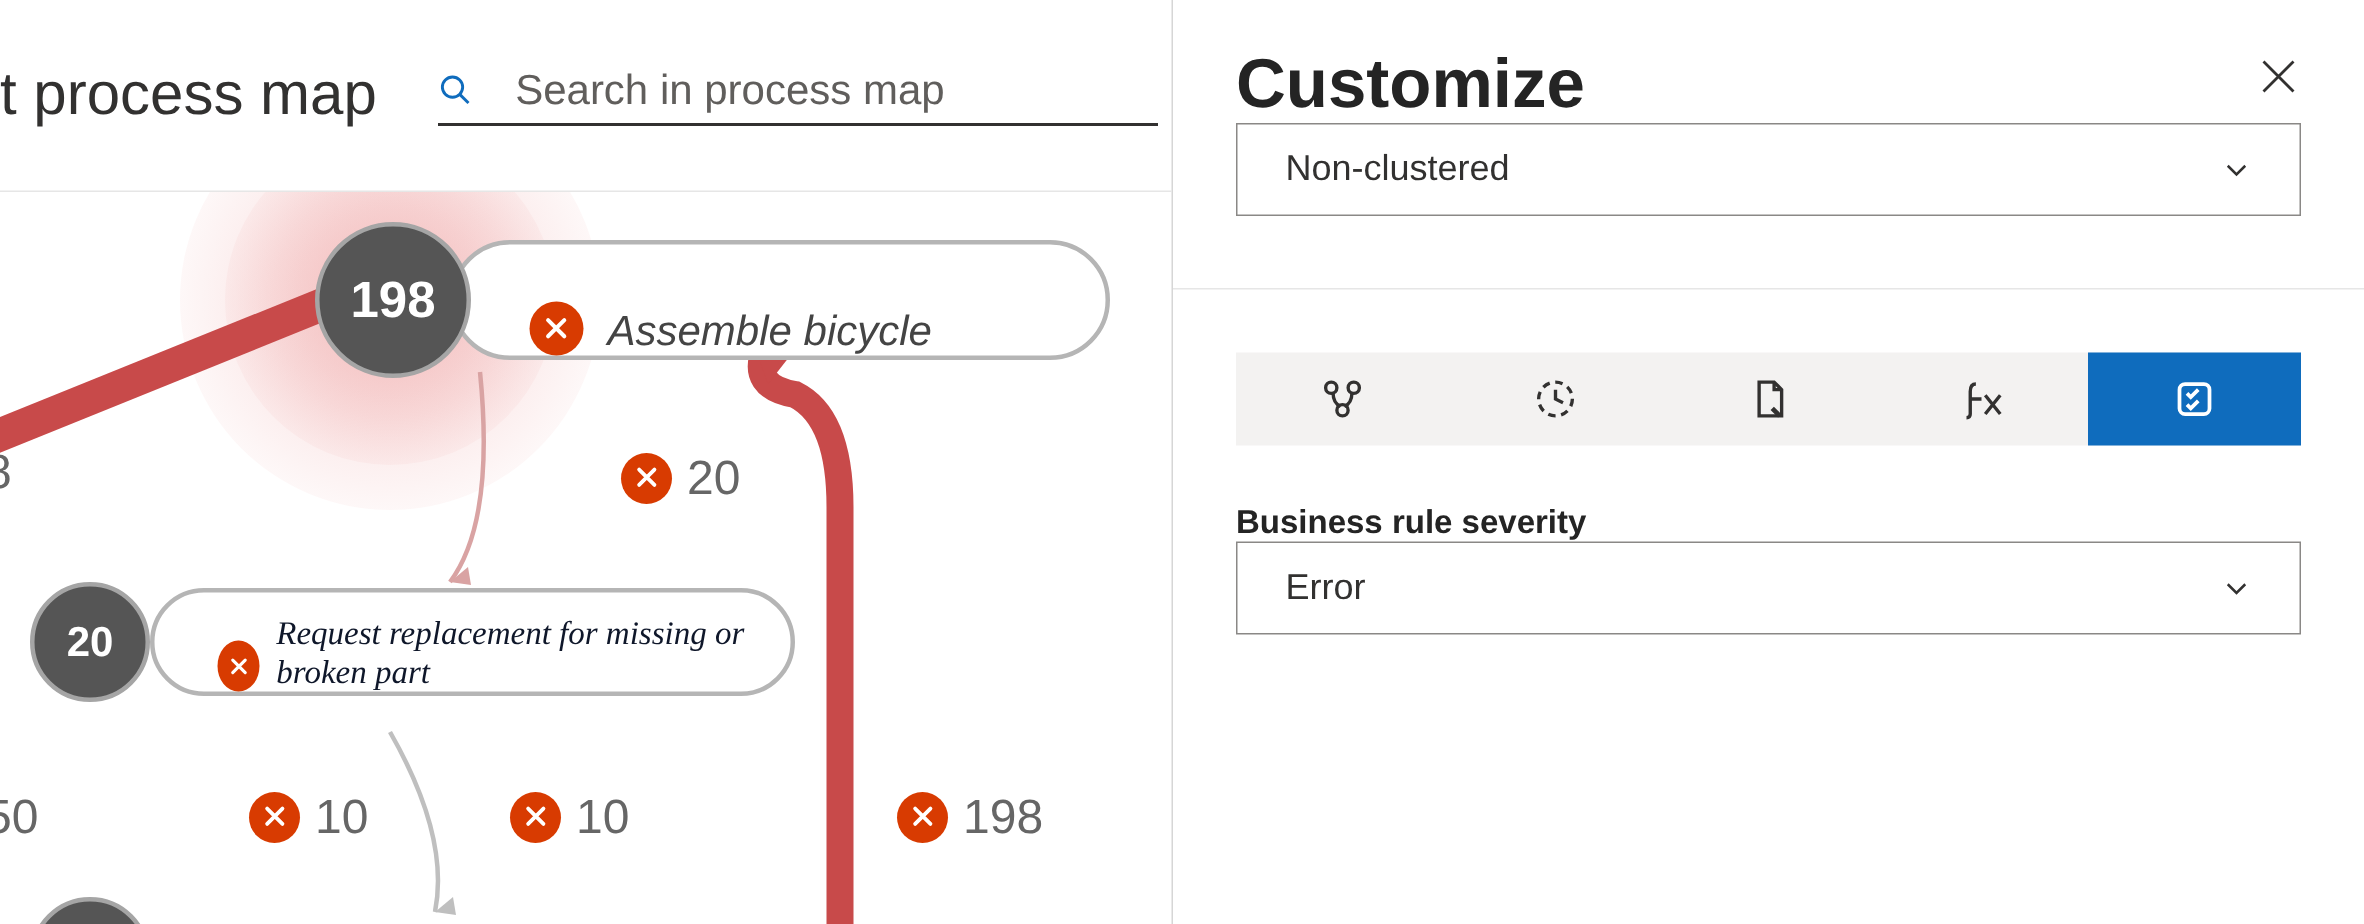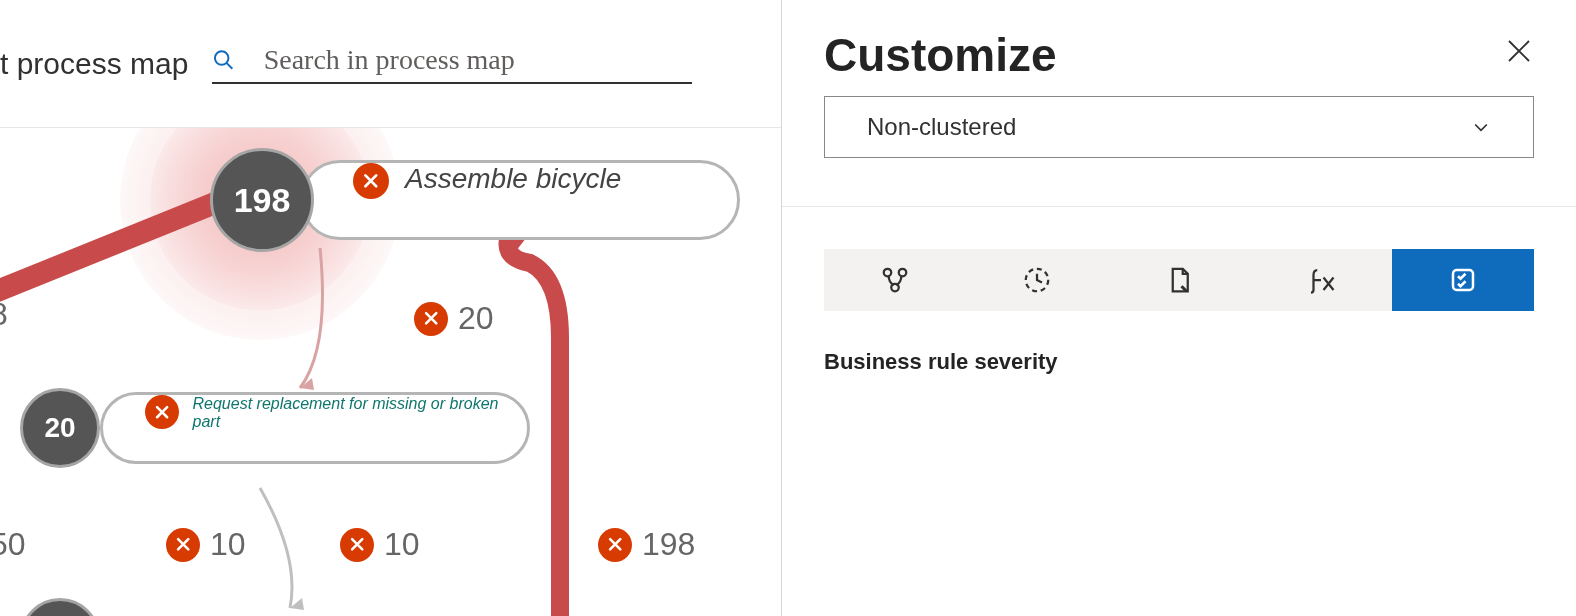--- a/index.html
+++ b/index.html
@@ -3,57 +3,57 @@
 <meta charset="utf-8">
 <style>
   * { box-sizing: border-box; margin: 0; padding: 0; }
   html, body { width: 1576px; height: 616px; font-family: "Segoe UI", Arial, sans-serif; background: #fff; overflow: hidden; }
   .app { display: flex; width: 100%; height: 100%; }
   .left { flex: 0 0 782px; position: relative; border-right: 1px solid #d6d6d6; }
   .right { flex: 1; padding: 28px 42px 0 42px; position: relative; }
 
   
   .left-header { height: 128px; border-bottom: 1px solid #e6e6e6; display: flex; align-items: center; padding-left: 0; }
-  .title-frag { font-size: 30px; color: #323130; margin-right: 24px; }
+  .title-frag { font-size: 40px; color: #323130; margin-right: 41px; }
   .search-wrap { display: flex; align-items: center; border-bottom: 2px solid #323130; width: 480px; padding-bottom: 6px; }
   .search-icon { width: 26px; height: 26px; margin-right: 28px; }
-  .search-input { border: none; outline: none; font-size: 28px; color: #605e5c; width: 100%; font-family: Liberation Serif, serif; }
+  .search-input { border: none; outline: none; font-size: 28px; color: #605e5c; width: 100%; font-family: Liberation Sans, sans-serif; }
   .search-input::placeholder { color: #605e5c; }
 
   
   .canvas { position: absolute; left: 0; top: 128px; right: 0; bottom: 0; overflow: hidden; }
 
   .halo { position: absolute; border-radius: 50%; }
   .halo.h1 { width: 280px; height: 280px; background: radial-gradient(circle, rgba(220,60,60,0.20) 0%, rgba(220,60,60,0.12) 40%, rgba(220,60,60,0.04) 70%, rgba(220,60,60,0) 100%); }
 
-  .node-pill { position: absolute; border: 3px solid #b5b5b5; border-radius: 999px; background: #fff; display: flex; align-items: flex-start; }
+  .node-pill { position: absolute; border: 3px solid #b5b5b5; border-radius: 999px; background: #fff; display: flex; align-items: flex-end; }
   .node-pill.lg { height: 80px; }
   .node-pill.md { height: 72px; }
   .badge-dark { position: absolute; background: #555; border: 3px solid #a5a5a5; border-radius: 50%; color: #fff; display: flex; align-items: center; justify-content: center; font-weight: 600; }
   .badge-dark.lg { width: 104px; height: 104px; font-size: 34px; }
   .badge-dark.md { width: 80px; height: 80px; font-size: 28px; }
 
   .pill-label-lg { font-size: 28px; font-style: italic; color: #444; }
-  .pill-label-sm { font-size: 16px; font-style: italic; color: #0f766e; }
+  .pill-label-sm { font-size: 22px; font-style: italic; color: #0f172a; font-family: Liberation Serif, serif; }
 
   .x-circ { display: inline-flex; align-items: center; justify-content: center; border-radius: 50%; background: #d83b01; color: #fff; }
   .x-circ.lg { width: 36px; height: 36px; }
   .x-circ.md { width: 34px; height: 34px; }
   .x-circ svg { width: 60%; height: 60%; }
 
   .stat { position: absolute; display: flex; align-items: center; gap: 10px; }
   .stat .num { font-size: 32px; color: #666; font-weight: 400; }
 
   .edge { position: absolute; pointer-events: none; }
 
   
   .panel-title { font-size: 46px; font-weight: 600; color: #242424; }
   .close-btn { position: absolute; top: 36px; right: 42px; width: 30px; height: 30px; cursor: pointer; }
   .section-label { font-size: 22px; font-weight: 600; color: #242424; margin-top: 38px; }
-  .dropdown { margin-top: 14px; border: 1px solid #8a8886; height: 62px; display: flex; align-items: center; padding: 0 42px; justify-content: space-between; cursor: pointer; }
+  .dropdown { border: 1px solid #8a8886; height: 62px; display: flex; align-items: center; padding: 0 32px; justify-content: space-between; cursor: pointer; }
   .dropdown-text { font-size: 24px; color: #323130; }
   .chev { width: 20px; height: 20px; }
 
   .panel-divider { border-top: 1px solid #e6e6e6; margin: 48px -42px 0 -42px; }
 
   .tabstrip { margin-top: 42px; display: flex; background: #f3f2f1; height: 62px; }
   .tab { flex: 1; display: flex; align-items: center; justify-content: center; cursor: pointer; }
   .tab.active { background: #0f6cbd; color: #fff; }
   .tab svg { width: 30px; height: 30px; }
   .tab:not(.active) svg { stroke: #323130; fill: none; }
@@ -211,14 +211,20 @@
       </div>
       <div class="tab active">
         <svg viewBox="0 0 24 24" stroke-width="2">
             <rect x="4" y="4" width="16" height="16" rx="3"></rect>
             <path d="M8 9 L10 11 L14 7 M8 15 L10 17 L14 13"></path>
           </svg>
       </div>
     </div>
 
     <div class="section-label" style="">Business rule severity</div>
+    <div class="dropdown">
+      <span class="dropdown-text">Error</span>
+      <svg class="chev" viewBox="0 0 24 24" fill="none" stroke="#323130" stroke-width="2">
+          <path d="M5 9 L12 16 L19 9"></path>
+        </svg>
+    </div>
   </div>
 </div>
 
 </body></html>

